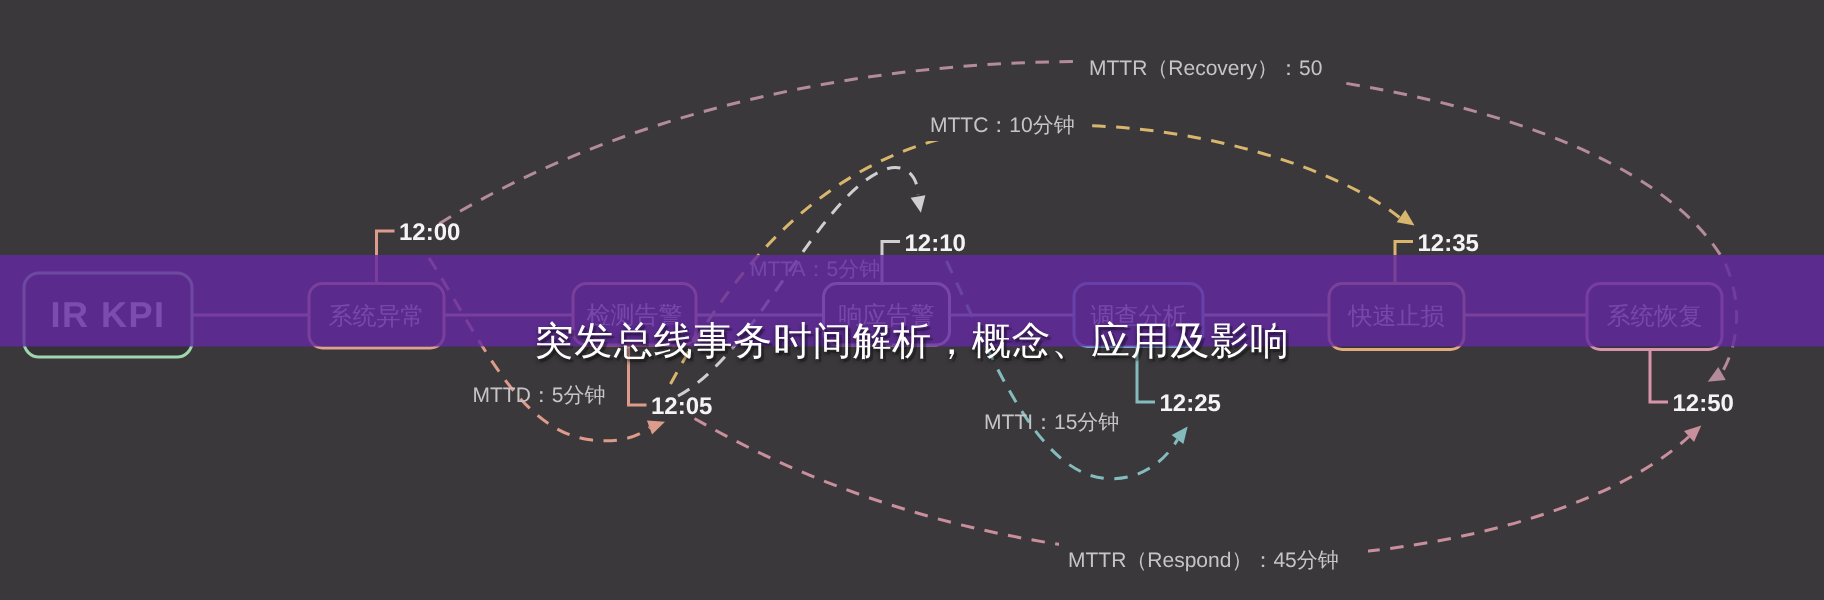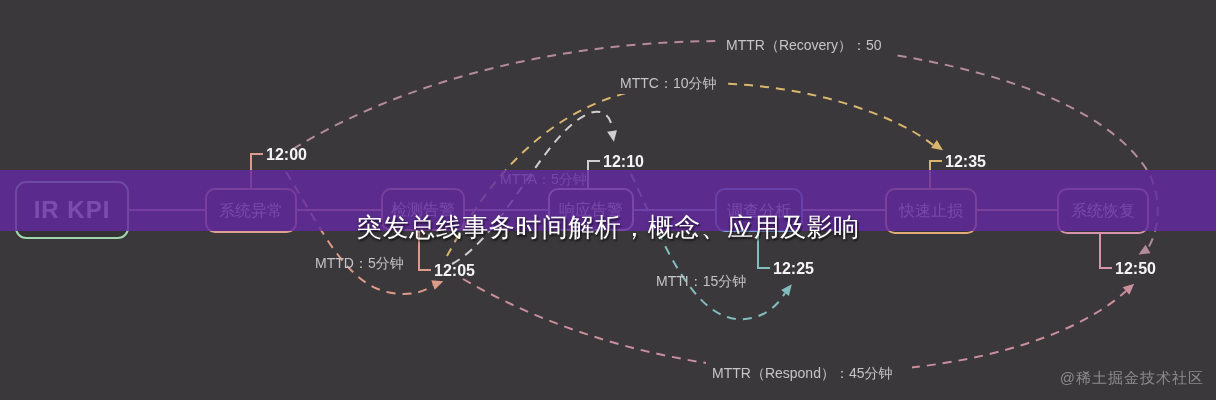--- a/index.html
+++ b/index.html
@@ -108,15 +108,14 @@
     <text class="metric-label" x="656" y="286">MTTI：15分钟</text>
 
     <rect class="labelbg" x="706" y="360" width="206" height="24"></rect>
     <text class="metric-label" x="712" y="378">MTTR（Respond）：45分钟</text>
   </svg>
 
   <div id="banner"></div>
 
   <div id="title">突发总线事务时间解析，概念、应用及影响</div>
 
-  <div id="watermark">@稀土掘金技术社区</div>
 
 </div>
 
 </body></html>

